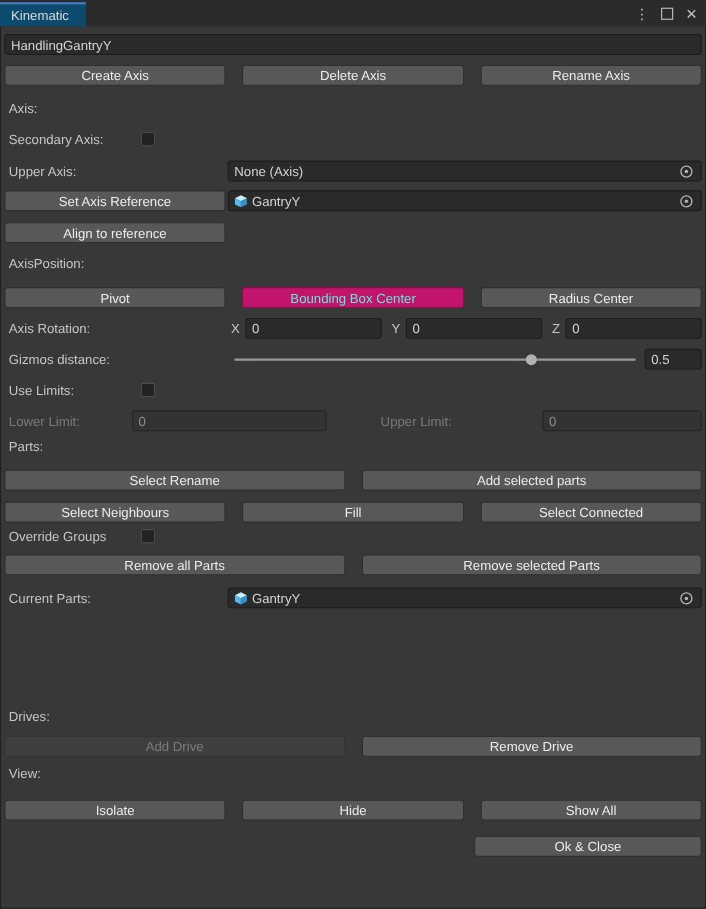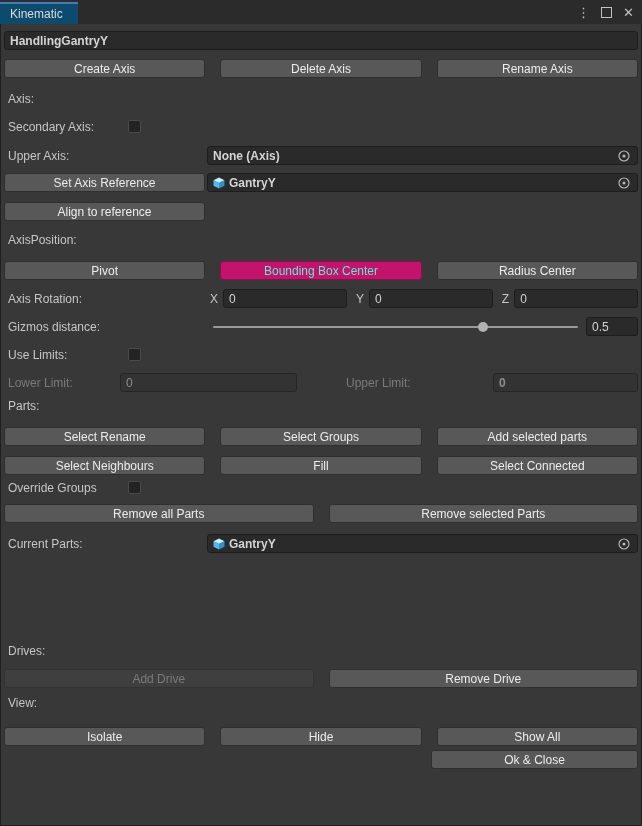--- a/index.html
+++ b/index.html
@@ -21,21 +21,21 @@
   .tab-controls { position:absolute; right:8px; top:0; height:24px; display:flex; align-items:center; gap:11px; color:#C2C2C2; }
   .kebab { font-size:13px; line-height:1; cursor:default; }
   .maxbox { width:9px; height:9px; border:1.5px solid #C2C2C2; display:inline-block; }
   .closex { font-size:13px; line-height:1; }
   
   .content { padding:0 4px; }
   .row { display:flex; align-items:center; height:19px; }
   .label-row { display:flex; align-items:center; height:15px; }
   .label { width:203px; padding-left:4px; box-sizing:border-box; flex:none; color:#C6C6C6; }
   .label-sm { width:124px; padding-left:4px; box-sizing:border-box; flex:none; }
-  .flex1 { flex:1;font-weight:bold; }
+  .flex1 { flex:1; }
   .btn {
     height:19px; background:#585858; border:1px solid #2F2F2F; border-radius:3px;
     box-sizing:border-box; display:flex; align-items:center; justify-content:center;
     color:#ECECEC; cursor:pointer; white-space:nowrap;
   }
   .btn.pink { background:#C2136D; border-color:#8E0C50; color:#5eead4; }
   .btn.disabled { background:#3F3F3F; border-color:#333333; color:#7B7B7B; cursor:default; }
   .btnrow { display:flex; gap:15px; }
   .btnrow .btn { flex:1; }
   .field {
@@ -196,21 +196,20 @@
       <span>0</span>
     </div>
   </div>
 
   <div class="label-row" style="margin-top:6px">
     <div class="label">Parts:</div>
   </div>
 
   <div class="btnrow" style="margin-top:14px">
     <div class="btn">Select Rename</div>
-    <div class="btn">Select Groups</div>
     <div class="btn">Add selected parts</div>
   </div>
 
   <div class="btnrow" style="margin-top:10px">
     <div class="btn">Select Neighbours</div>
     <div class="btn">Fill</div>
     <div class="btn">Select Connected</div>
   </div>
 
   <div class="label-row" style="margin-top:5px">
@@ -253,17 +252,17 @@
   <div class="label-row" style="margin-top:7px">
     <div class="label">View:</div>
   </div>
 
   <div class="btnrow" style="margin-top:17px">
     <div class="btn">Isolate</div>
     <div class="btn">Hide</div>
     <div class="btn">Show All</div>
   </div>
 
-  <div class="row" style="margin-top:4px; justify-content:flex-end">
+  <div class="row" style="margin-top:14px; justify-content:flex-end">
     <div class="btn" style="width:207px">Ok &amp; Close</div>
   </div>
 
 </div>
 
 </body></html>

